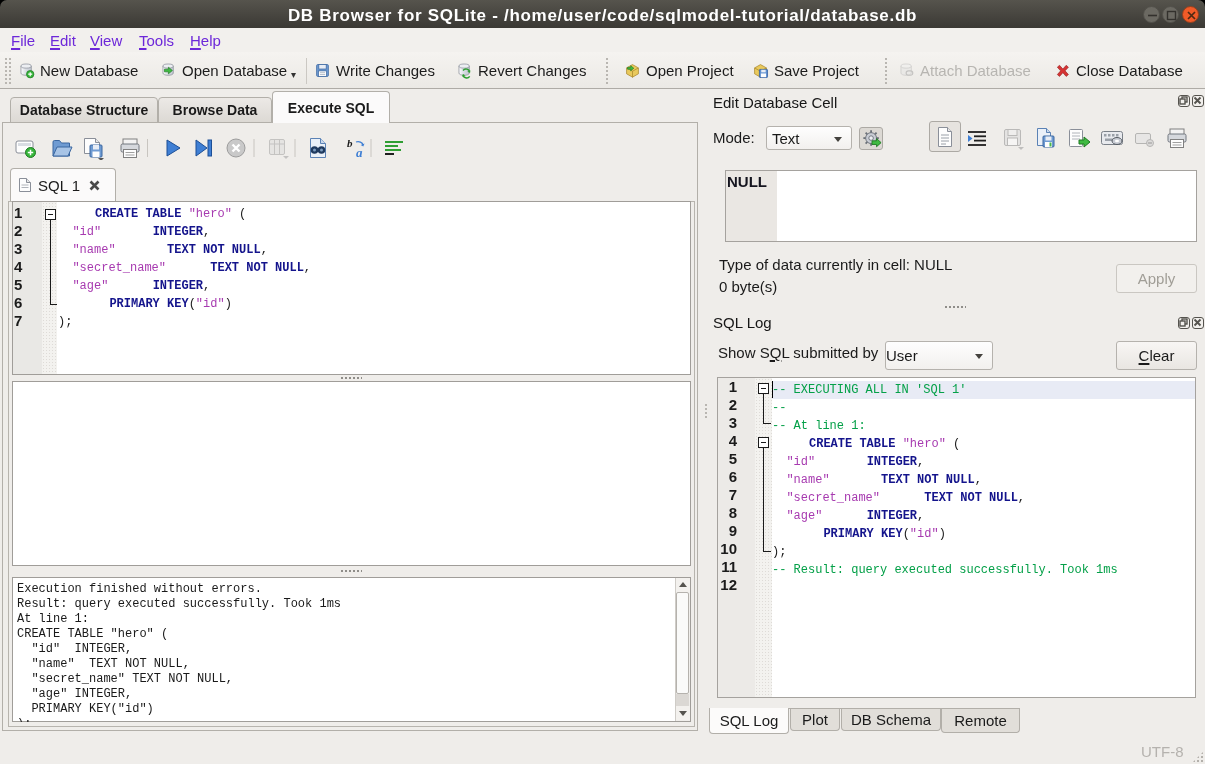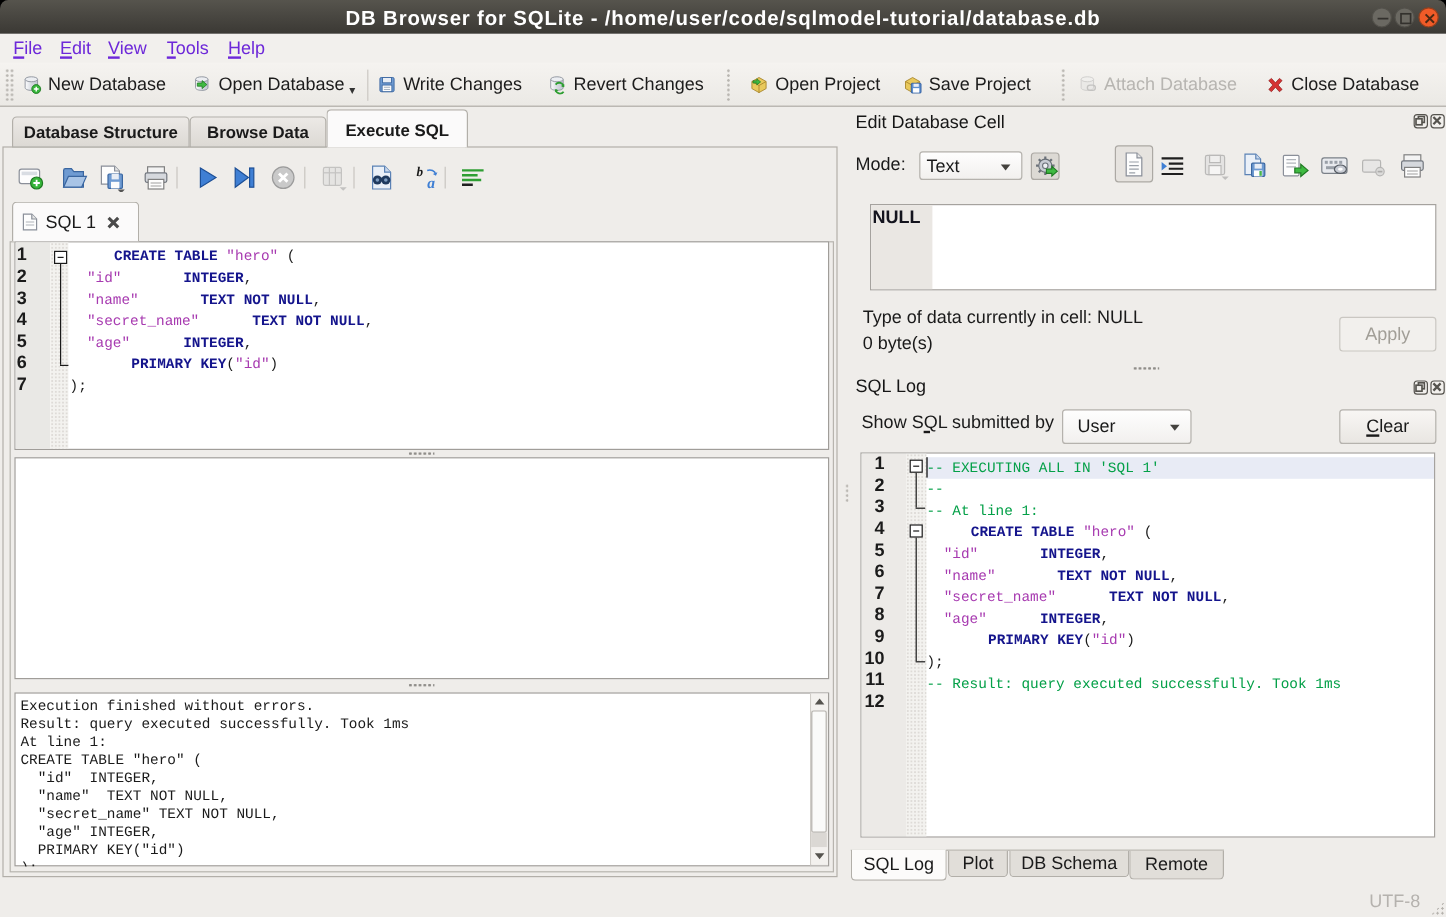--- a/index.html
+++ b/index.html
@@ -439,21 +439,21 @@
       <rect x="1" y="3" width="5" height="5" fill="#f2f0ed" stroke="#55534e" stroke-width="1.4"></rect>
     </svg>
   </div>
 <div class="abs dkico" style="left:1192px; top:317px;">
     <svg width="9" height="9" style="position:absolute;left:0;top:0;">
       <path d="M1.5 1.5 L7.5 7.5 M7.5 1.5 L1.5 7.5" stroke="#55534e" stroke-width="1.9"></path>
     </svg>
   </div>
 <div class="abs" style="left:718px; top:344px;">Show S<span class="mn">Q</span>L submitted by</div>
 <div class="abs combo" style="left:885px; top:341px; width:108px; height:29px;">
-    <span style="margin-left:12px;">User</span>
+    <span style="">User</span>
     <span class="arr" style="top:12px;"></span>
   </div>
 <div class="abs btn" style="left:1116px; top:341px; width:81px; height:29px;">
     <span><span class="mn">C</span>lear</span>
   </div>
 
 <div class="abs whitebox" style="left:717px; top:377px; width:479px; height:321px; border-color:#a5a29e;"></div>
 <div class="abs" style="left:718px; top:378px; width:37px; height:319px; background:#eceae7; z-index:2;"></div>
 <div class="abs foldcol" style="left:755px; top:378px; width:17px; height:319px; z-index:3;"></div>
 <div class="abs" style="left:772px; top:381px; width:423px; height:18px; background:#e8ebf5; z-index:2;"></div>

